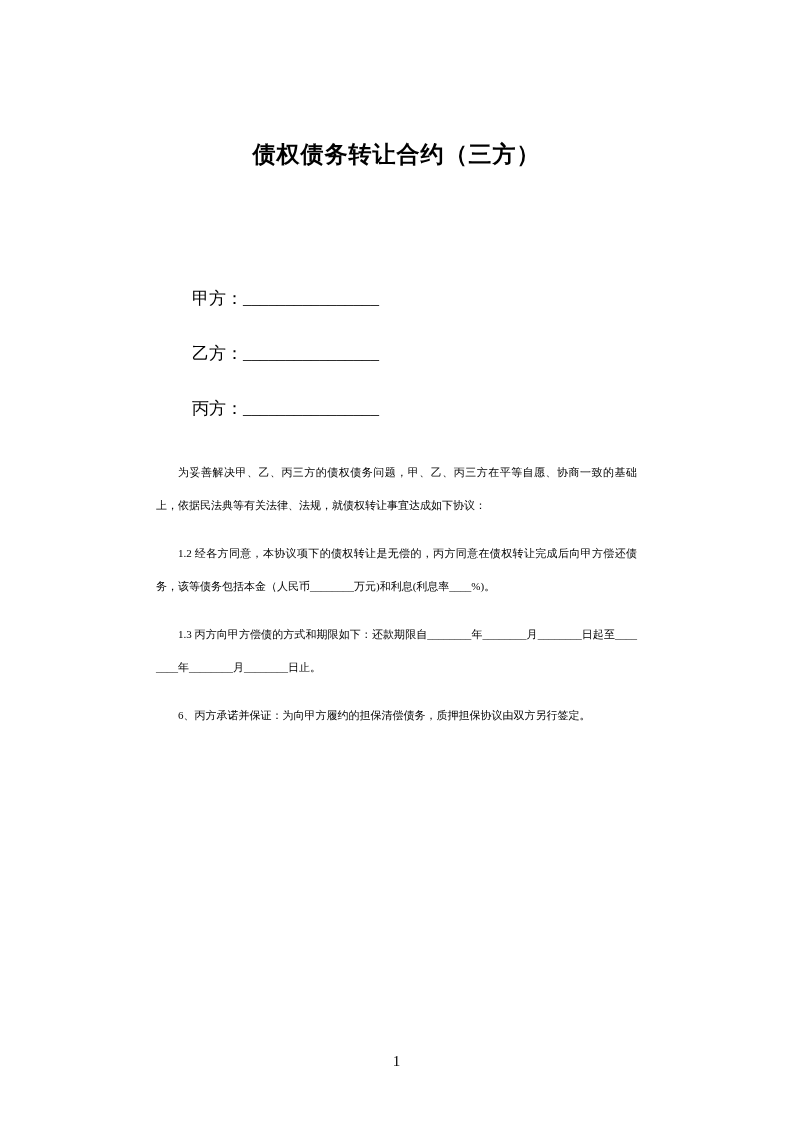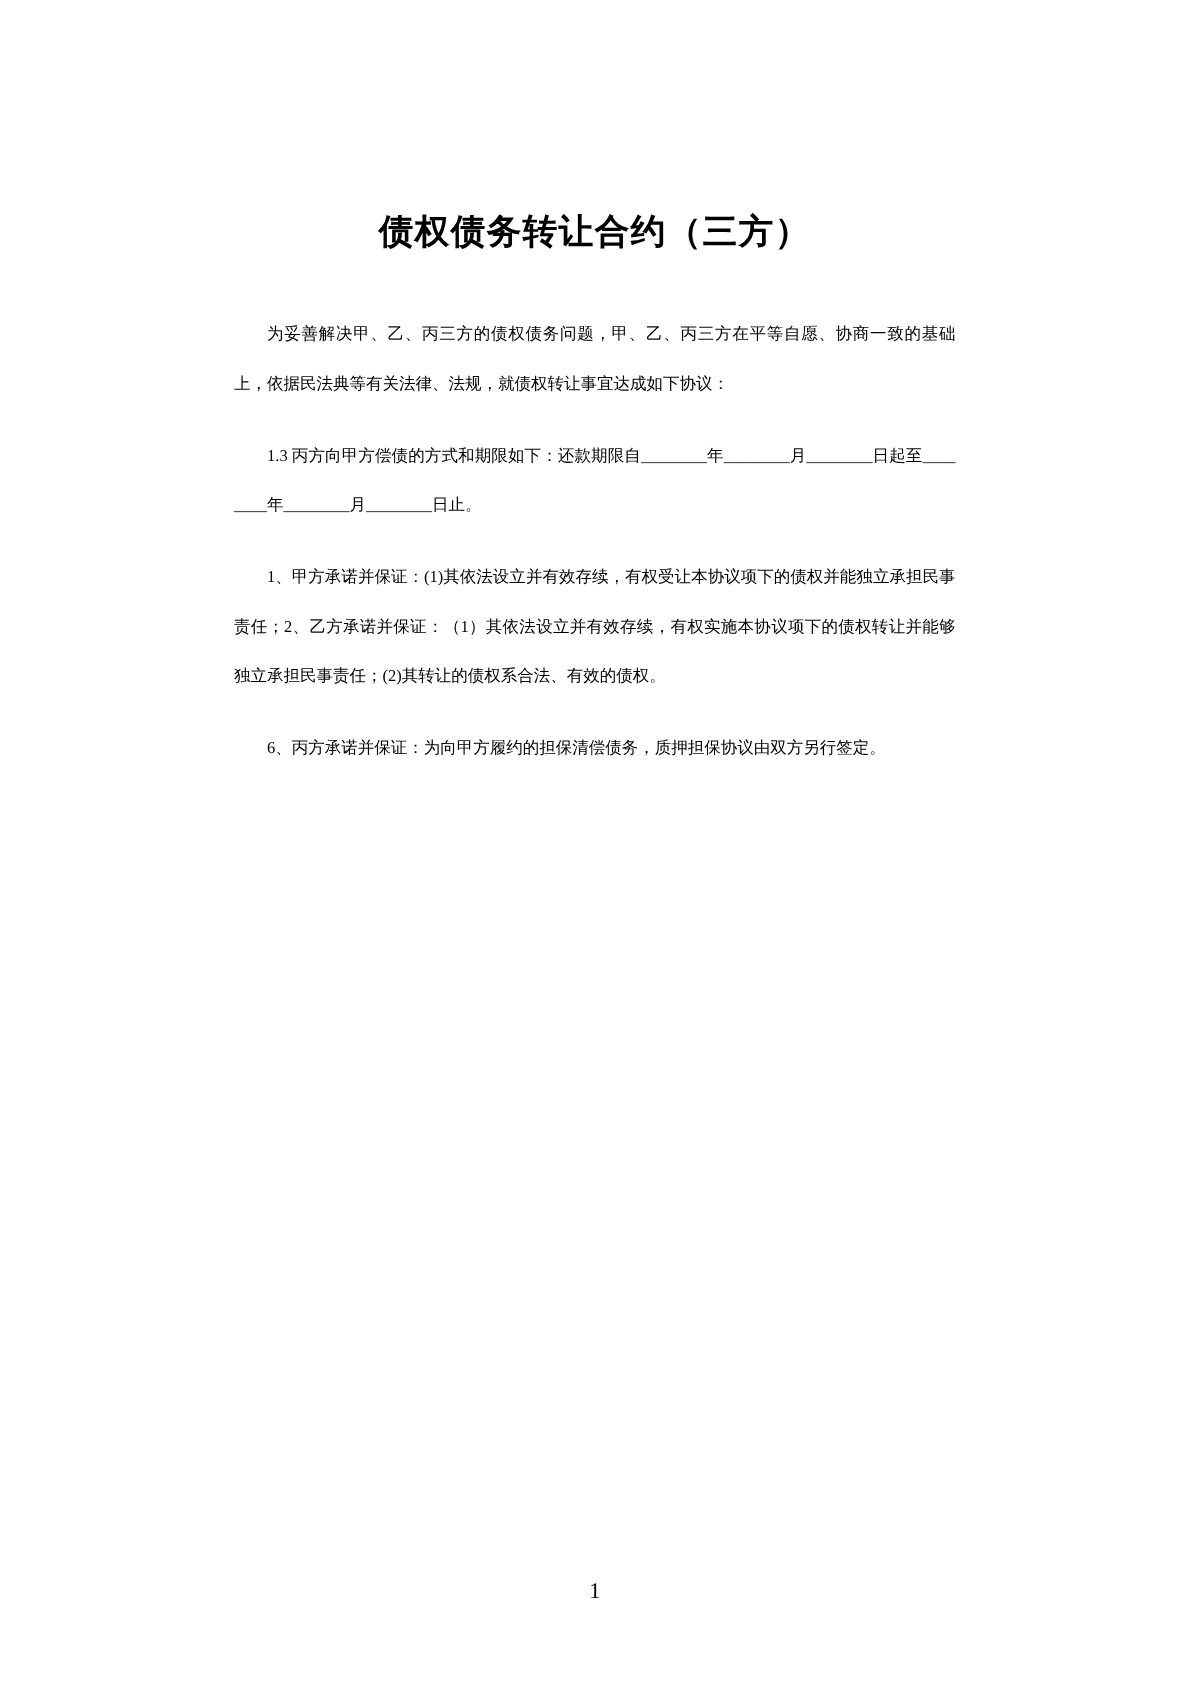--- a/index.html
+++ b/index.html
@@ -60,29 +60,36 @@
     line-height: 18px;
   }
 </style>
 </head>
 <body>
 
 <div class="page">
 
   <h1 class="title">债权债务转让合约（三方）</h1>
 
+  <div class="parties">
+    <p class="party"><span>甲方：</span><span class="blank">________________</span></p>
+
+    <p class="party"><span>乙方：</span><span class="blank">________________</span></p>
+
+    <p class="party"><span>丙方：</span><span class="blank">________________</span></p>
+  </div>
 
   <div class="body-text">
     <p class="para">为妥善解决甲、乙、丙三方的债权债务问题，甲、乙、丙三方在平等自愿、协商一致的基础上，依据民法典等有关法律、法规，就债权转让事宜达成如下协议：</p>
 
 
+    <p class="para">1.2 经各方同意，本协议项下的债权转让是无偿的，丙方同意在债权转让完成后向甲方偿还债务，该等债务包括本金（人民币________万元)和利息(利息率____%)。</p>
 
     <p class="para">1.3 丙方向甲方偿债的方式和期限如下：还款期限自________年________月________日起至________年________月________日止。</p>
 
 
-    <p class="para">1、甲方承诺并保证：(1)其依法设立并有效存续，有权受让本协议项下的债权并能独立承担民事责任；2、乙方承诺并保证：（1）其依法设立并有效存续，有权实施本协议项下的债权转让并能够独立承担民事责任；(2)其转让的债权系合法、有效的债权。</p>
 
     <p class="para">6、丙方承诺并保证：为向甲方履约的担保清偿债务，质押担保协议由双方另行签定。</p>
   </div>
 
   <div class="page-number">1</div>
 
 </div>
 
 </body></html>

